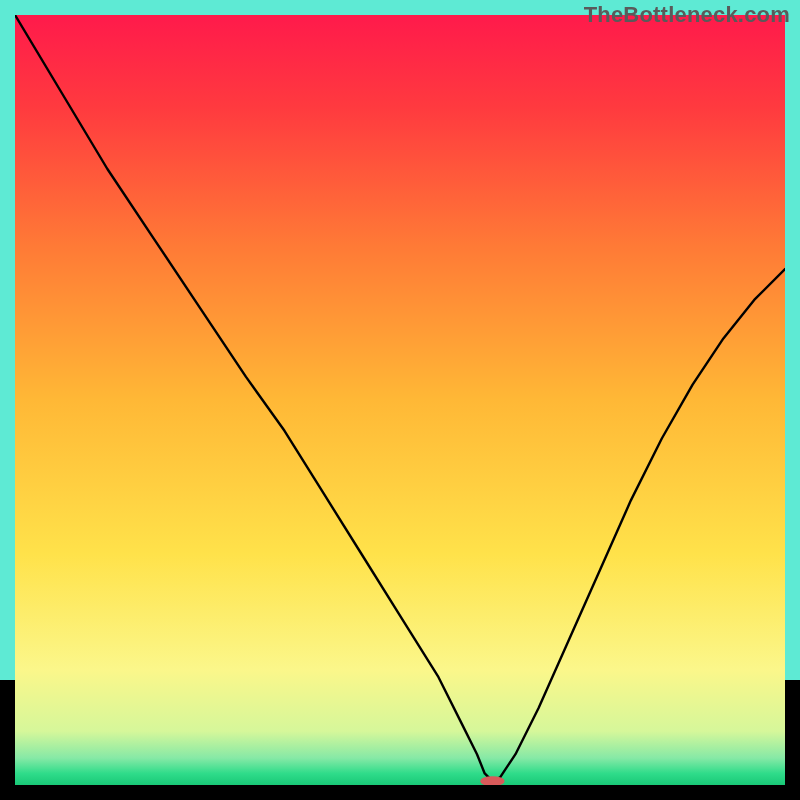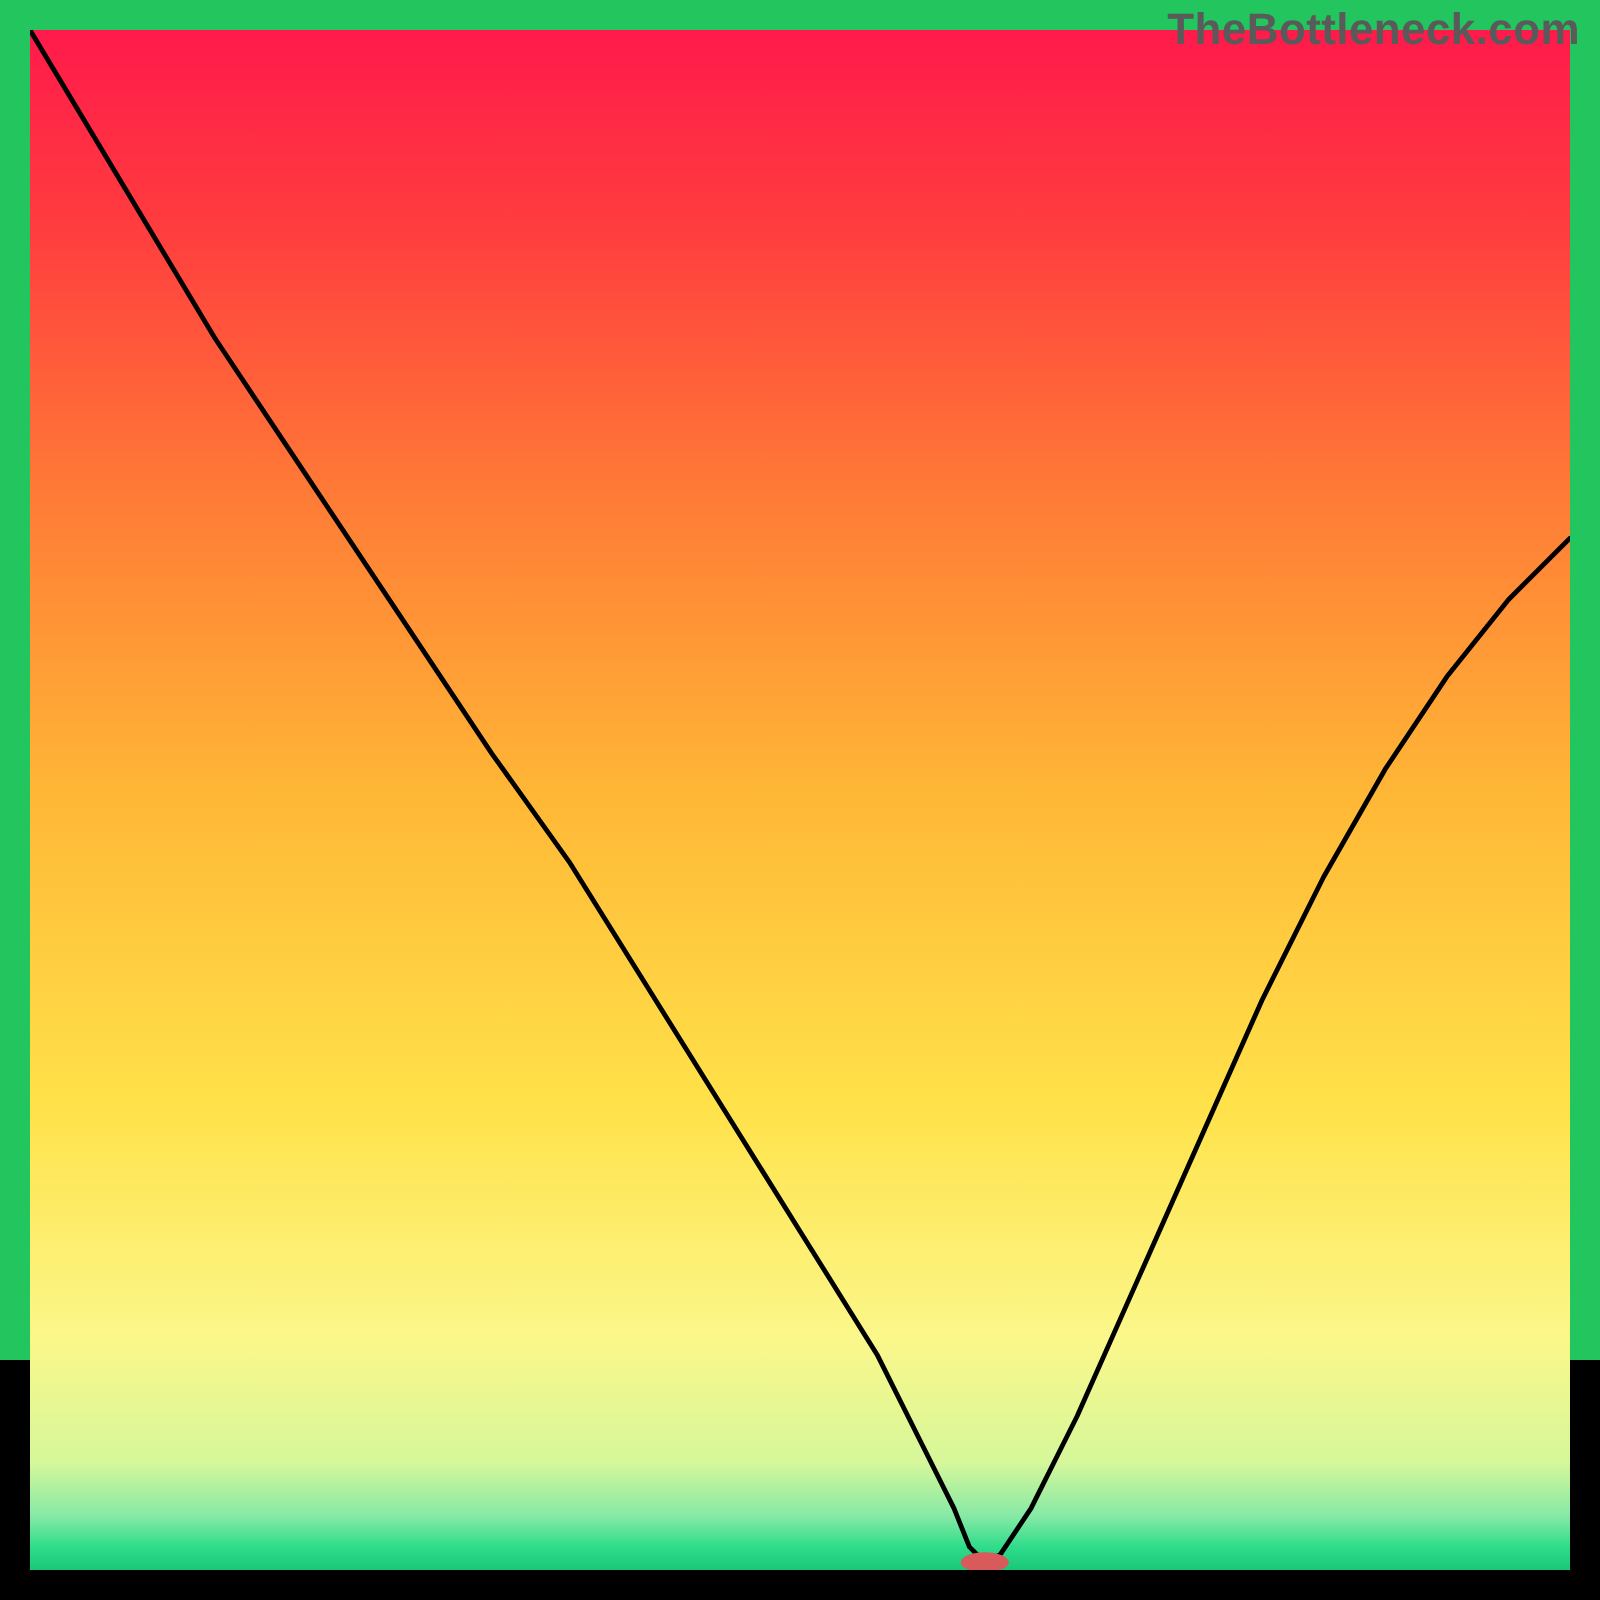--- a/index.html
+++ b/index.html
@@ -9,21 +9,21 @@
     height: 800px;
     background: #000;
     overflow: hidden;
   }
   .frame {
     position: absolute;
     left: 0;
     top: 0;
     width: 800px;
     height: 680px;
-    background: #22c55e;
+    background: #5eead4;
   }
   .plot-area {
     position: absolute;
     left: 15px;
     top: 15px;
     width: 770px;
     height: 770px;
   }
   svg {
     display: block;

